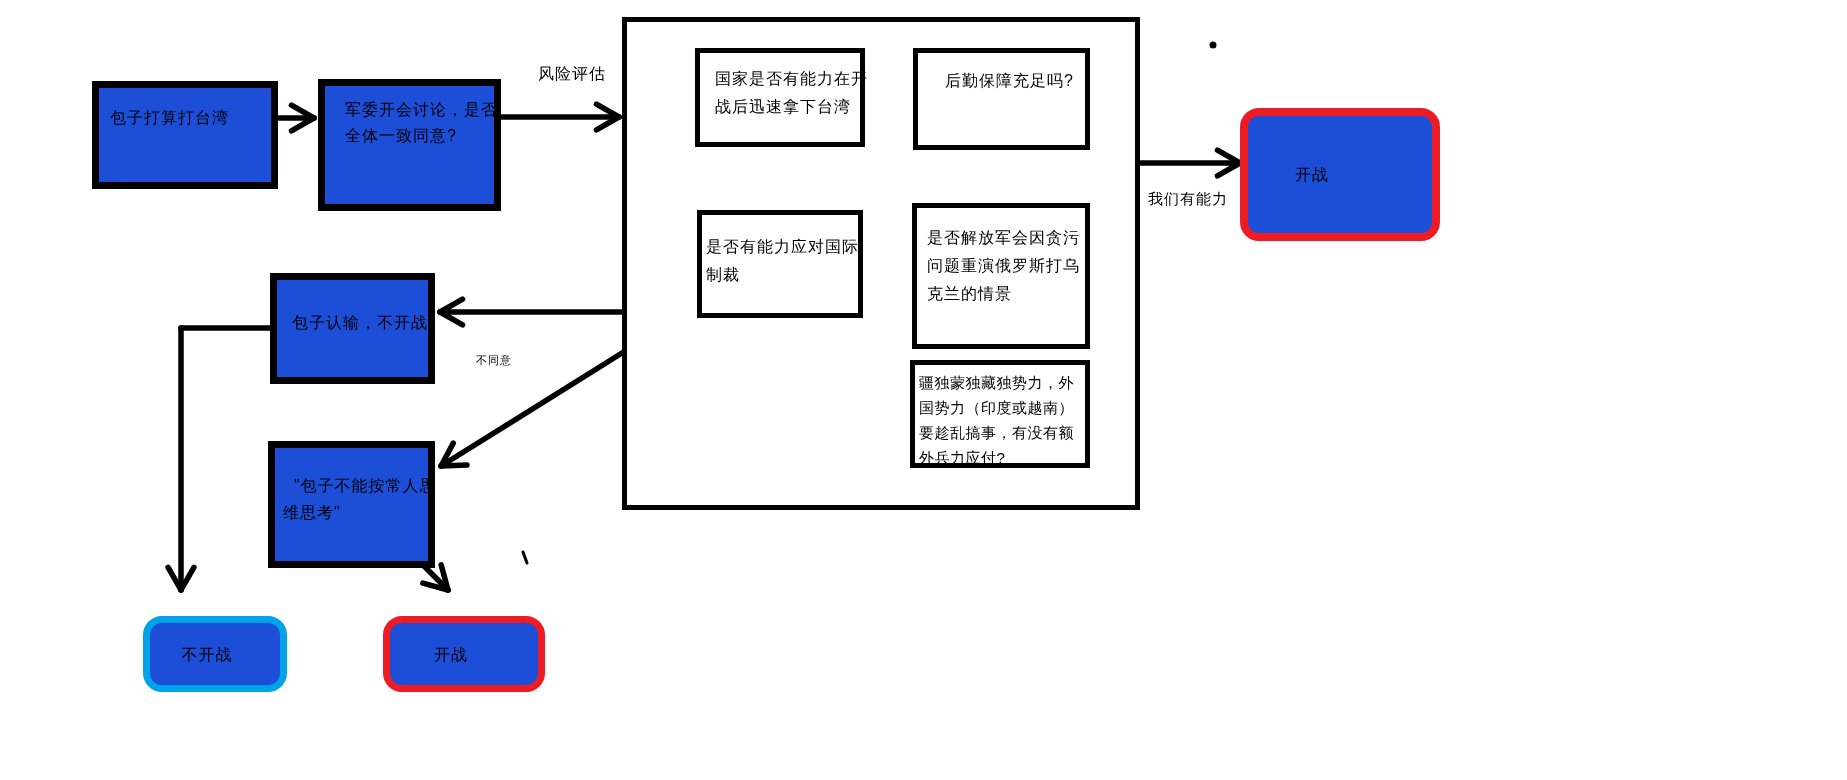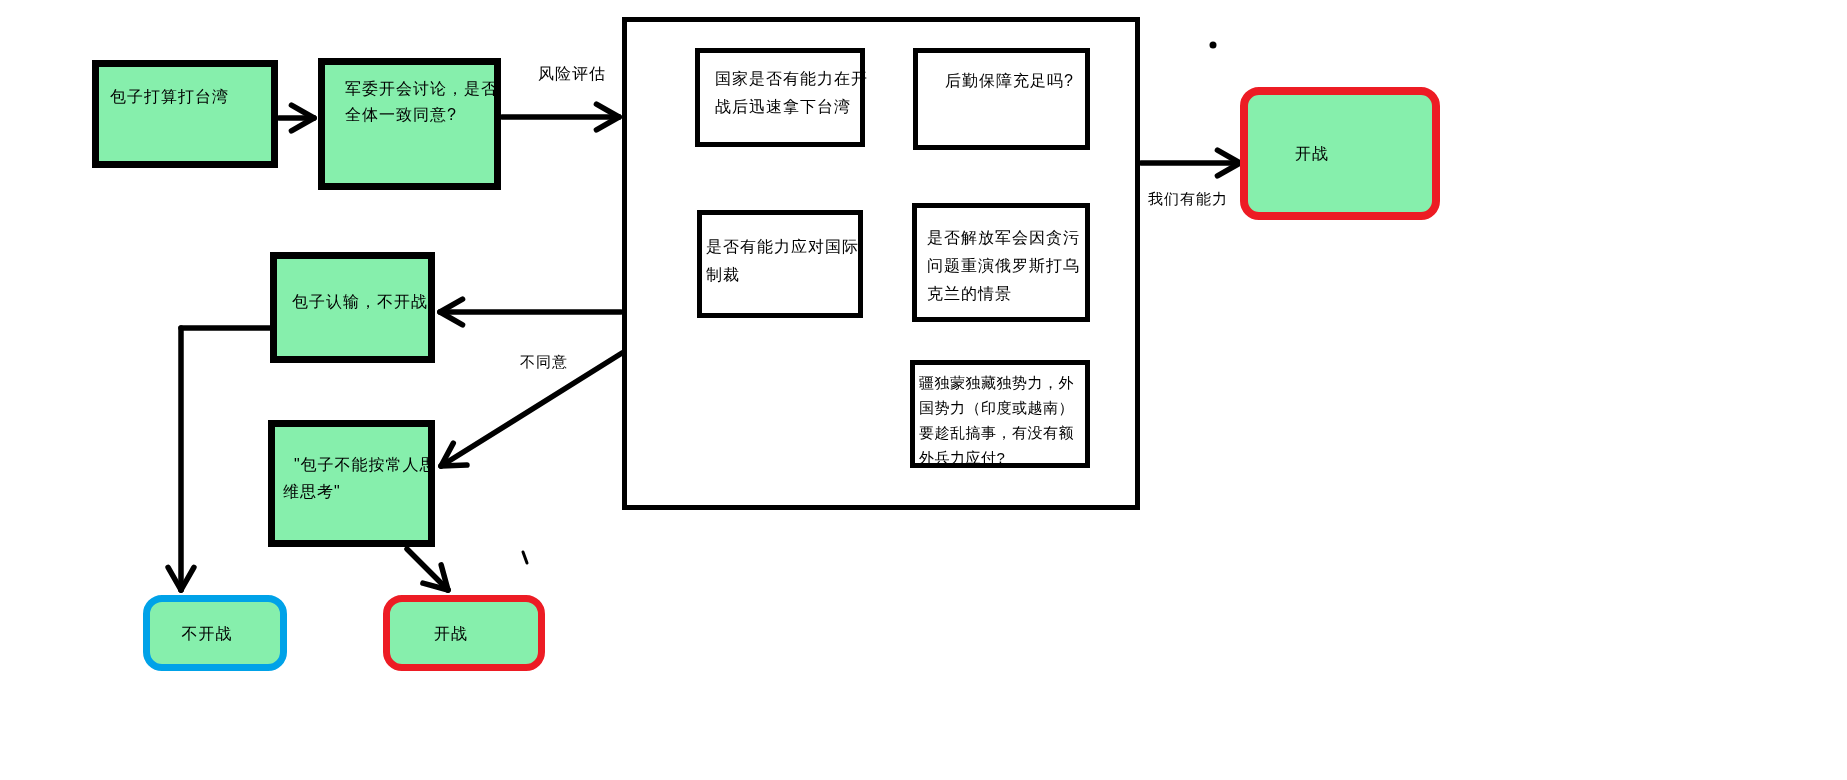--- a/index.html
+++ b/index.html
@@ -8,25 +8,26 @@
     width:1847px;height:780px;
     background:#ffffff;
     font-family:"Liberation Sans", sans-serif;
     color:#000;
     overflow:hidden;
   }
   .node{
     position:absolute;
     box-sizing:border-box;
     border:7px solid var(--stroke,#000);
-    background:#86efac;
+    background:#1d4ed8;
     font-size:16px;
     letter-spacing:1px;
     line-height:27px;
     white-space:pre;
+    margin-top:21px;
   }
   .a-item{
     position:absolute;
     box-sizing:border-box;
     border:5px solid var(--stroke,#000);
     background:#fff;
     font-size:16px;
     letter-spacing:1px;
     line-height:28px;
     white-space:pre;
@@ -41,33 +42,33 @@
   .center{display:flex;align-items:center;justify-content:center;border-radius:19px;}
 
   #node-plan       {left:92px;  top:60px;  width:186px; height:108px; padding:16px 0 0 11px;}
   #node-meeting    {left:318px; top:58px;  width:183px; height:132px; padding:11px 0 0 20px; line-height:26px;}
 
   #assessment-panel{position:absolute; box-sizing:border-box; left:622px; top:17px; width:518px; height:493px; border:5px solid var(--stroke,#000); background:#fff;}
 
   #assessment-item-0{left:695px; top:48px;  width:170px; height:99px;  padding:12px 0 0 15px;}
   #assessment-item-1{left:913px; top:48px;  width:177px; height:102px; padding:14px 0 0 27px;}
   #assessment-item-2{left:697px; top:210px; width:166px; height:108px; padding:18px 0 0 4px;}
-  #assessment-item-3{left:912px; top:203px; width:178px; height:119px; padding:16px 0 0 10px;}
+  #assessment-item-3{left:912px; top:203px; width:178px; height:146px; padding:16px 0 0 10px;}
   #assessment-item-4{left:697px; top:363px; width:165px; height:102px; padding:14px 0 0 3px;}
   #assessment-item-5{left:910px; top:360px; width:180px; height:108px; padding:5px 0 0 4px; font-size:15px; line-height:25px; letter-spacing:0.5px;}
 
   #node-war-right  {left:1240px; top:87px;  width:200px; height:133px; border:8px solid var(--war,#ed1c24); padding-right:56px;}
   #node-concede    {left:270px;  top:252px; width:165px; height:111px; padding:29px 0 0 15px;}
   #node-quote      {left:268px;  top:420px; width:167px; height:127px; padding:24px 0 0 8px; line-height:27px;}
   #node-no-war     {left:143px;  top:595px; width:144px; height:76px;  border:7px solid var(--nowar,#00a2e8); padding-right:16px;}
   #node-war-bottom {left:383px;  top:595px; width:162px; height:76px;  border:7px solid var(--war,#ed1c24); padding-right:26px;}
 
   #edge-label-risk    {left:538px;  top:64px;}
   #edge-label-capable {left:1148px; top:190px; font-size:15px;}
-  #edge-label-disagree{left:520px;  top:353px; font-size:15px;text-align:right;}
+  #edge-label-disagree{left:476px;  top:353px; font-size:11px;text-align:right;}
 
   #arrows-layer{position:absolute; left:0; top:0; width:1847px; height:780px; pointer-events:none;}
 </style>
 </head>
 <body>
 
 <div id="canvas">
 
   <svg id="arrows-layer">
       <g>

